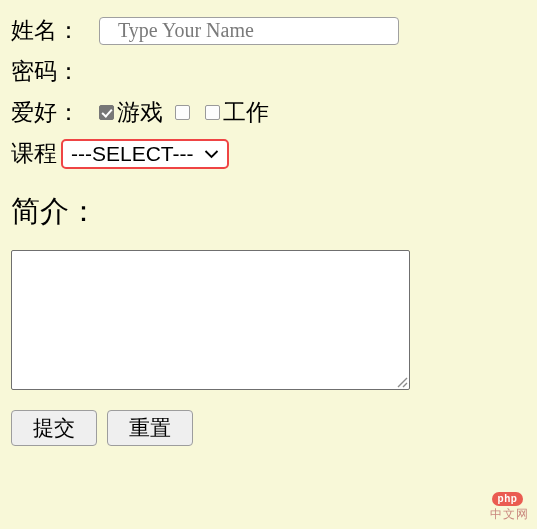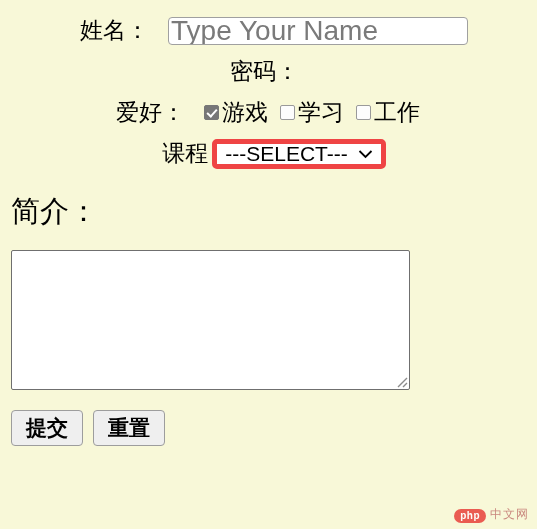--- a/index.html
+++ b/index.html
@@ -14,39 +14,38 @@
     overflow: hidden;
     position: relative;
   }
   .form-area {
     padding: 10px 0 0 11px;
   }
   .row {
     display: flex;
     align-items: center;
     height: 41px;
-    justify-content: center;
   }
   .field-label {
     font-size: 23px;
     color: #000;
     white-space: nowrap;
     letter-spacing: 0px;
   }
   .label-col {
     width: 88px;
     flex: 0 0 88px;
   }
   .text-input {
     width: 300px;
     height: 28px;
     box-sizing: border-box;
-    font-size: 28px;
-    font-family: Liberation Sans, sans-serif;
-    padding: 1px 2px;
+    font-size: 20px;
+    font-family: Liberation Serif, serif;
+    padding: 1px 18px;
     border: 1px solid #a0a0a0;
     border-radius: 4px;
     background: #ffffff;
     color: #000;
     outline: none;
   }
   .text-input::placeholder {
     color: #7a7a7a;
     opacity: 1;
   }
@@ -116,21 +115,21 @@
     margin-right: 12px;
     font-family: Liberation Serif, serif;
   }
   
   .select-box {
     height: 30px;
     box-sizing: border-box;
     display: inline-flex;
     align-items: center;
     padding: 0 8px 0 8px;
-    border: 5px solid #ef4444;
+    border: 2px solid #ef4444;
     border-radius: 5px;
     background: #ffffff;
     font-size: 21px;
     color: #000;
     margin-left: 4px;
   }
   .select-caret {
     margin-left: 10px;
     display: inline-block;
     line-height: 0;
@@ -167,34 +166,34 @@
     margin-top: 20px;
     display: flex;
   }
   .form-button {
     font-size: 21px;
     font-family: "Liberation Sans", sans-serif;
     color: #000;
     background: #efefef;
     border: 1px solid #9d9d9d;
     border-radius: 4px;
-    padding: 5px 14px;
+    padding: 5px 21px;
     margin-right: 10px;
     cursor: pointer;
     line-height: 1.15;
-    font-weight: bold;
   }
   
   .watermark {
     position: absolute;
     right: 8px;
     bottom: 6px;
     display: flex;
-    align-items: flex-end;
+    align-items: center;
     opacity: 0.85;
+    flex-direction: column;
   }
   .wm-badge {
     background: #e8413a;
     color: #ffffff;
     font-size: 10px;
     font-weight: bold;
     border-radius: 7px;
     padding: 1px 6px 2px 6px;
     letter-spacing: 0.5px;
     line-height: 1.1;
@@ -222,21 +221,20 @@
 
 
   <div class="row">
     <span class="field-label label-col">爱好：</span>
     <span class="hobby-item">
       <span class="check-mark checked"></span>
       <span class="opt-text">游戏</span>
     </span>
     <span class="hobby-item">
       <span class="check-mark"></span>
-      <span class="opt-text">学习</span>
     </span>
     <span class="hobby-item">
       <span class="check-mark"></span>
       <span class="opt-text">工作</span>
     </span>
   </div>
 
   <div class="row">
     <span class="field-label">课程</span>
     <span class="select-box">

